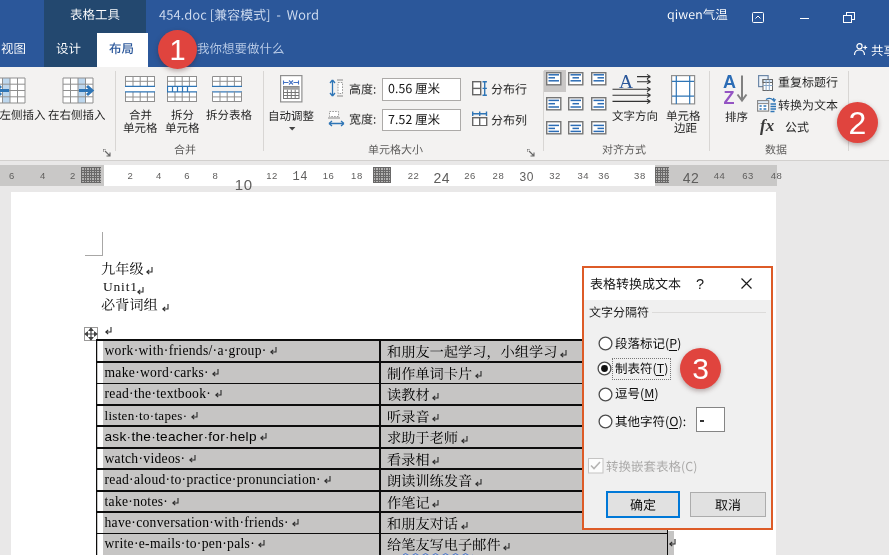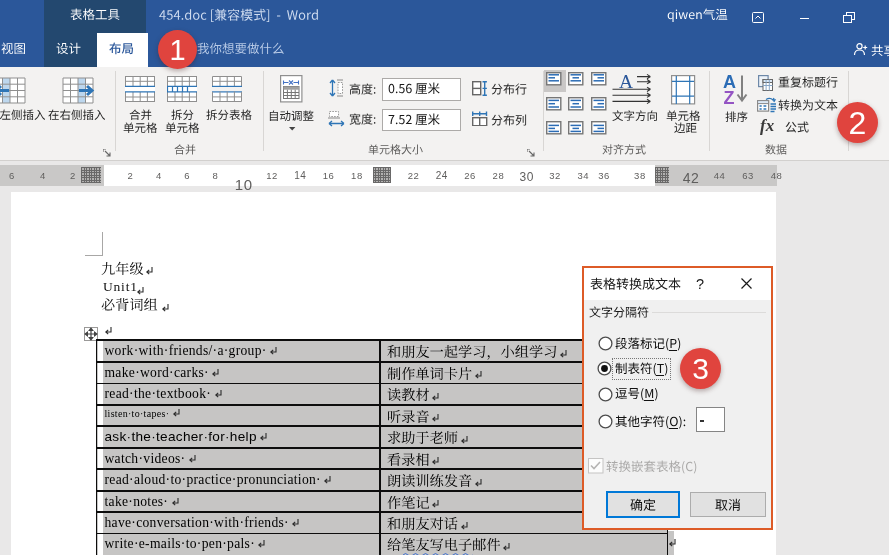--- a/index.html
+++ b/index.html
@@ -354,25 +354,25 @@
 <div class="a" style="left:655px;top:167.3px;width:14px;height:15.9px;background:#b3b2b1;background-image:repeating-linear-gradient(90deg,#696868 0 1px,transparent 1px 2.5px),repeating-linear-gradient(0deg,#696868 0 1px,transparent 1px 2.5px);"></div>
 <div class="a" style="left:12px;top:170px;font-size:9.5px;color:#5f5e5d;white-space:pre;transform:translateX(-50%);font-family:'Liberation Sans';letter-spacing:0.5px">6</div>
 <div class="a" style="left:43px;top:170px;font-size:9.5px;color:#5f5e5d;white-space:pre;transform:translateX(-50%);font-family:'Liberation Sans';letter-spacing:0.5px">4</div>
 <div class="a" style="left:73px;top:170px;font-size:9.5px;color:#5f5e5d;white-space:pre;transform:translateX(-50%);font-family:'Liberation Sans';letter-spacing:0.5px">2</div>
 <div class="a" style="left:130.5px;top:170px;font-size:9.5px;color:#5f5e5d;white-space:pre;transform:translateX(-50%);font-family:'Liberation Sans';letter-spacing:0.5px">2</div>
 <div class="a" style="left:158.8px;top:170px;font-size:9.5px;color:#5f5e5d;white-space:pre;transform:translateX(-50%);font-family:'Liberation Sans';letter-spacing:0.5px">4</div>
 <div class="a" style="left:187.1px;top:170px;font-size:9.5px;color:#5f5e5d;white-space:pre;transform:translateX(-50%);font-family:'Liberation Sans';letter-spacing:0.5px">6</div>
 <div class="a" style="left:215.4px;top:170px;font-size:9.5px;color:#5f5e5d;white-space:pre;transform:translateX(-50%);font-family:'Liberation Sans';letter-spacing:0.5px">8</div>
 <div class="a" style="left:243.7px;top:176px;font-size:15px;color:#5f5e5d;white-space:pre;transform:translateX(-50%);font-family:'Liberation Sans';letter-spacing:0.5px">10</div>
 <div class="a" style="left:272.0px;top:170px;font-size:9.5px;color:#5f5e5d;white-space:pre;transform:translateX(-50%);font-family:'Liberation Sans';letter-spacing:0.5px">12</div>
-<div class="a" style="left:300.3px;top:170px;font-size:10px;color:#5f5e5d;white-space:pre;transform:translateX(-50%);font-family:Liberation Sans, sans-serif;letter-spacing:0.5px">14</div>
+<div class="a" style="left:300.3px;top:170px;font-size:12px;color:#5f5e5d;white-space:pre;transform:translateX(-50%);font-family:Liberation Mono, monospace;letter-spacing:0.5px">14</div>
 <div class="a" style="left:328.6px;top:170px;font-size:9.5px;color:#5f5e5d;white-space:pre;transform:translateX(-50%);font-family:'Liberation Sans';letter-spacing:0.5px">16</div>
 <div class="a" style="left:356.9px;top:170px;font-size:9.5px;color:#5f5e5d;white-space:pre;transform:translateX(-50%);font-family:'Liberation Sans';letter-spacing:0.5px">18</div>
 <div class="a" style="left:413.5px;top:170px;font-size:9.5px;color:#5f5e5d;white-space:pre;transform:translateX(-50%);font-family:'Liberation Sans';letter-spacing:0.5px">22</div>
-<div class="a" style="left:441.8px;top:170px;font-size:10px;color:#5f5e5d;white-space:pre;transform:translateX(-50%);font-family:'Liberation Sans';letter-spacing:0.5px">24</div>
+<div class="a" style="left:441.8px;top:170px;font-size:14px;color:#5f5e5d;white-space:pre;transform:translateX(-50%);font-family:'Liberation Sans';letter-spacing:0.5px">24</div>
 <div class="a" style="left:470.1px;top:170px;font-size:9.5px;color:#5f5e5d;white-space:pre;transform:translateX(-50%);font-family:'Liberation Sans';letter-spacing:0.5px">26</div>
 <div class="a" style="left:498.4px;top:170px;font-size:9.5px;color:#5f5e5d;white-space:pre;transform:translateX(-50%);font-family:'Liberation Sans';letter-spacing:0.5px">28</div>
 <div class="a" style="left:526.7px;top:170px;font-size:12px;color:#5f5e5d;white-space:pre;transform:translateX(-50%);font-family:'Liberation Sans';letter-spacing:0.5px">30</div>
 <div class="a" style="left:555.0px;top:170px;font-size:9.5px;color:#5f5e5d;white-space:pre;transform:translateX(-50%);font-family:'Liberation Sans';letter-spacing:0.5px">32</div>
 <div class="a" style="left:583.3px;top:170px;font-size:9.5px;color:#5f5e5d;white-space:pre;transform:translateX(-50%);font-family:'Liberation Sans';letter-spacing:0.5px">34</div>
 <div class="a" style="left:604px;top:170px;font-size:9.5px;color:#5f5e5d;white-space:pre;transform:translateX(-50%);font-family:'Liberation Sans';letter-spacing:0.5px">36</div>
 <div class="a" style="left:639.9px;top:170px;font-size:9.5px;color:#5f5e5d;white-space:pre;transform:translateX(-50%);font-family:'Liberation Sans';letter-spacing:0.5px">38</div>
 <div class="a" style="left:691.0px;top:170px;font-size:14px;color:#5f5e5d;white-space:pre;transform:translateX(-50%);font-family:'Liberation Sans';letter-spacing:0.5px">42</div>
 <div class="a" style="left:719.5px;top:170px;font-size:9.5px;color:#5f5e5d;white-space:pre;transform:translateX(-50%);font-family:'Liberation Sans';letter-spacing:0.5px">44</div>
 <div class="a" style="left:748.0px;top:170px;font-size:9.5px;color:#5f5e5d;white-space:pre;transform:translateX(-50%);font-family:'Liberation Sans';letter-spacing:0.5px">63</div>
@@ -444,21 +444,21 @@
     </svg>
 <div class="a" style="left:104.5px;top:386.3px;font-size:13.6px;letter-spacing:0.3px;color:#000;font-family:'Liberation Serif',serif;white-space:pre">read·the·textbook·<svg style="display:inline-block;vertical-align:0px;margin-left:2.5px" width="8" height="8" viewBox="0 0 8 8">
         <path d="M7 0 V5 H2.2 M4.2 2.8 L1.8 5 L4.2 7.2" fill="none" stroke="#2a2a2a" stroke-width="1.1"></path>
       </svg></div>
 <svg style="position:absolute;left:387.0px;top:385.3px;overflow:visible" width="43" height="20">
       <path transform="translate(0,14.9) scale(0.014200,-0.014200)" fill="#000" d="M378 365L368 356C409 332 458 284 474 246C537 213 568 337 378 365ZM430 489L420 478C460 456 509 411 526 376C587 345 616 467 430 489ZM678 147L669 136C748 88 859 -2 899 -69C978 -106 995 54 678 147ZM123 835L112 827C153 788 205 722 222 671C289 628 335 762 123 835ZM230 531C249 535 262 542 266 549L201 604L168 569L37 569L46 539L167 539L167 80C167 61 162 56 131 39L175 -42C184 -37 197 -25 202 -6C270 53 331 112 363 141L355 154L230 83ZM823 750L777 692L648 692L648 801C672 804 682 813 684 827L585 838L585 692L350 692L358 663L585 663L585 550L304 550L313 520L841 520C832 480 817 430 806 398L819 390C852 422 894 472 917 509C935 511 947 512 955 519L879 592L837 550L648 550L648 663L882 663C896 663 905 668 908 679C875 709 823 750 823 750ZM871 278L826 219L668 219C694 288 708 368 714 461C741 460 749 465 752 476L643 497C643 388 632 296 604 219L296 219L304 189L592 189C540 68 441 -13 276 -66L284 -80C484 -30 596 57 655 189L932 189C946 189 955 194 958 205C926 236 871 278 871 278ZM1039 554L1047 524L1319 524C1292 488 1263 453 1232 419L1082 419L1091 389L1204 389C1150 335 1092 285 1029 243L1040 231C1121 275 1193 329 1258 389L1384 389C1368 364 1347 335 1326 312L1279 317L1279 216C1182 202 1101 190 1055 186L1089 107C1099 109 1108 117 1112 129L1279 169L1279 21C1279 7 1274 2 1256 2C1236 2 1134 9 1134 9L1134 -6C1178 -12 1203 -20 1218 -30C1231 -41 1236 -58 1239 -78C1331 -69 1342 -36 1342 17L1342 185C1421 205 1487 223 1542 239L1539 255L1342 225L1342 282C1365 286 1374 293 1376 307L1357 309C1395 332 1433 362 1459 382C1479 384 1491 386 1499 392L1428 457L1391 419L1289 419C1323 453 1355 488 1383 524L1533 524C1547 524 1556 529 1559 540C1530 568 1484 605 1484 605L1442 554L1407 554C1461 625 1504 697 1537 765C1563 761 1572 765 1578 777L1485 818C1470 780 1453 741 1432 702C1404 728 1363 761 1363 761L1323 709L1303 709L1303 799C1327 803 1338 812 1340 827L1240 836L1240 709L1085 709L1093 681L1240 681L1240 554ZM1421 682C1397 639 1371 596 1341 554L1303 554L1303 681L1412 681ZM1641 835C1614 640 1552 448 1479 318L1494 308C1537 357 1574 418 1607 485C1624 386 1648 292 1685 209C1616 99 1514 8 1365 -65L1374 -79C1528 -22 1637 54 1713 150C1762 61 1828 -15 1918 -74C1927 -43 1950 -28 1979 -23L1982 -14C1880 37 1804 109 1747 196C1819 305 1857 436 1877 590L1945 590C1959 590 1968 595 1971 606C1938 636 1885 679 1885 679L1838 620L1663 620C1682 674 1698 730 1711 788C1733 789 1745 798 1748 811ZM1712 257C1671 335 1643 424 1623 519C1633 542 1643 566 1652 590L1802 590C1789 465 1762 354 1712 257ZM2734 838L2734 609L2488 609L2496 579L2708 579C2644 402 2524 221 2372 97L2385 83C2535 181 2654 312 2734 462L2734 23C2734 5 2728 -1 2707 -1C2684 -1 2565 7 2565 7L2565 -8C2617 -15 2644 -22 2663 -32C2678 -42 2684 -57 2688 -76C2786 -67 2799 -33 2799 19L2799 579L2937 579C2951 579 2960 584 2963 595C2933 626 2884 668 2884 668L2840 609L2799 609L2799 800C2824 803 2833 812 2836 827ZM2230 838L2230 608L2051 608L2059 579L2216 579C2181 421 2119 263 2029 144L2042 131C2123 210 2185 303 2230 407L2230 -79L2243 -79C2267 -79 2295 -64 2295 -55L2295 456C2335 414 2379 350 2391 302C2458 251 2513 391 2295 477L2295 579L2455 579C2469 579 2478 584 2481 595C2450 625 2398 666 2398 666L2354 608L2295 608L2295 799C2319 803 2327 812 2330 827Z"></path>
     </svg>
 <svg class="a" style="left:431.1px;top:392.9px" width="8.0" height="8.0" viewBox="0 0 8 8">
       <path d="M7 0 V5 H2.2 M4.2 2.8 L1.8 5 L4.2 7.2" fill="none" stroke="#2a2a2a" stroke-width="1.1"></path>
     </svg>
-<div class="a" style="left:104.5px;top:407.8px;font-size:10px;letter-spacing:0.3px;color:#000;font-family:'Liberation Serif',serif;white-space:pre">listen·to·tapes·<svg style="display:inline-block;vertical-align:0px;margin-left:2.5px" width="8" height="8" viewBox="0 0 8 8">
+<div class="a" style="left:104.5px;top:407.8px;font-size:13px;letter-spacing:0.3px;color:#000;font-family:'Liberation Serif',serif;white-space:pre">listen·to·tapes·<svg style="display:inline-block;vertical-align:0px;margin-left:2.5px" width="8" height="8" viewBox="0 0 8 8">
         <path d="M7 0 V5 H2.2 M4.2 2.8 L1.8 5 L4.2 7.2" fill="none" stroke="#2a2a2a" stroke-width="1.1"></path>
       </svg></div>
 <svg style="position:absolute;left:387.0px;top:406.7px;overflow:visible" width="43" height="20">
       <path transform="translate(0,14.9) scale(0.014200,-0.014200)" fill="#000" d="M834 837C767 802 643 758 528 732L457 763L457 447C457 253 427 79 259 -59L272 -72C494 60 521 264 521 448L521 465L717 465L717 -77L728 -77C762 -77 783 -61 783 -56L783 465L942 465C956 465 964 470 967 481C935 511 884 552 884 552L838 495L521 495L521 708C647 718 777 742 863 767C887 758 905 758 913 766ZM289 692L289 297L140 297L140 692ZM78 721L78 116L89 116C116 116 140 131 140 139L140 267L289 267L289 176L299 176C319 176 351 191 353 198L353 680C373 684 388 692 395 699L315 762L279 721L145 721L78 753ZM1179 410L1169 401C1221 363 1287 294 1307 240C1380 196 1422 345 1179 410ZM1870 538L1821 479L1755 479L1767 750C1785 752 1793 755 1800 763L1727 823L1693 785L1169 785L1178 756L1700 756L1694 634L1198 634L1207 604L1692 604L1686 479L1042 479L1051 449L1465 449L1465 256C1291 175 1125 102 1054 76L1116 1C1124 6 1131 16 1132 28C1274 110 1383 178 1465 231L1465 20C1465 6 1460 1 1441 1C1420 1 1313 8 1313 8L1313 -8C1361 -12 1387 -21 1403 -31C1416 -42 1423 -60 1424 -80C1518 -70 1530 -33 1530 18L1530 413C1602 186 1738 69 1900 -13C1910 18 1931 39 1957 44L1959 54C1857 90 1748 145 1663 233C1730 269 1801 317 1843 353C1865 347 1873 351 1881 360L1797 412C1765 367 1703 300 1647 250C1599 304 1559 369 1532 449L1933 449C1947 449 1956 454 1959 465C1925 497 1870 538 1870 538ZM2433 842L2423 835C2454 806 2493 755 2503 715C2568 672 2621 797 2433 842ZM2290 673L2278 667C2309 622 2343 551 2348 496C2409 440 2475 575 2290 673ZM2816 765L2769 706L2104 706L2113 676L2655 676C2634 615 2602 536 2571 477L2055 477L2063 448L2923 448C2937 448 2948 453 2950 464C2915 496 2858 540 2858 540L2808 477L2599 477C2644 524 2691 582 2719 628C2741 625 2753 633 2758 644L2667 676L2878 676C2892 676 2901 681 2904 692C2871 723 2816 765 2816 765ZM2290 -54L2290 -6L2713 -6L2713 -71L2723 -71C2747 -71 2779 -54 2780 -47L2780 304C2798 308 2813 315 2820 323L2740 384L2704 344L2296 344L2225 377L2225 -76L2235 -76C2263 -76 2290 -61 2290 -54ZM2713 315L2713 187L2290 187L2290 315ZM2713 23L2290 23L2290 158L2713 158Z"></path>
     </svg>
 <svg class="a" style="left:431.1px;top:414.35px" width="8.0" height="8.0" viewBox="0 0 8 8">
       <path d="M7 0 V5 H2.2 M4.2 2.8 L1.8 5 L4.2 7.2" fill="none" stroke="#2a2a2a" stroke-width="1.1"></path>
     </svg>
 <div class="a" style="left:104.5px;top:429.2px;font-size:13.6px;letter-spacing:0.3px;color:#000;font-family:Liberation Sans, sans-serif;white-space:pre">ask·the·teacher·for·help<svg style="display:inline-block;vertical-align:0px;margin-left:2.5px" width="8" height="8" viewBox="0 0 8 8">
         <path d="M7 0 V5 H2.2 M4.2 2.8 L1.8 5 L4.2 7.2" fill="none" stroke="#2a2a2a" stroke-width="1.1"></path>

